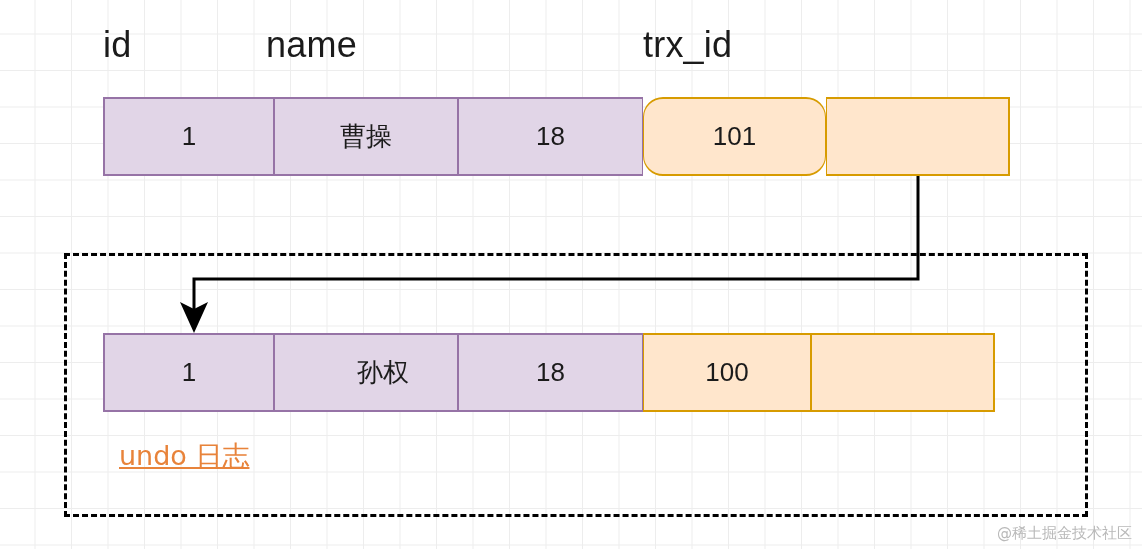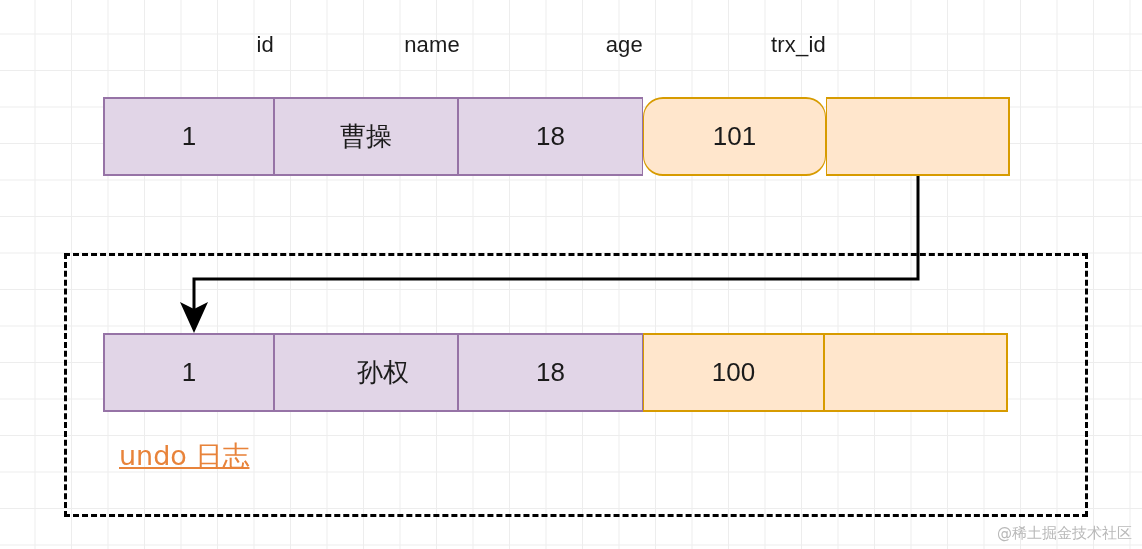--- a/index.html
+++ b/index.html
@@ -25,22 +25,22 @@
     background-size: 36.5px 36.5px;
     background-position: -2px -3px;
   }
 
   
   .col-header {
     position: absolute;
     top: 24px;
     height: 42px;
     line-height: 42px;
-    text-align: right;
-    font-size: 22px;
+    text-align: left;
+    font-size: 36px;
     color: #1b1b1b;
     white-space: nowrap;
     letter-spacing: 0.2px;
   }
 
   
   .record-table {
     position: absolute;
     display: flex;
     box-sizing: border-box;
@@ -115,41 +115,40 @@
     white-space: nowrap;
     font-family: "DejaVu Sans", "Liberation Sans", sans-serif;
   }
 </style>
 </head>
 <body>
 
 <div id="canvas">
 
   <div class="col-header" style="left:103px;width:171px;">id</div>
-  <div class="col-header" style="left:276px;width:184px;">name</div>
-  <div class="col-header" style="left:458px;width:185px;">age</div>
+  <div class="col-header" style="left:266px;width:184px;">name</div>
   <div class="col-header" style="left:643px;width:183px;">trx_id</div>
 
   <div id="undo-box"></div>
 
   <div id="undo-label">undo 日志</div>
 
   <div class="record-table" style="left:103px;top:97px;height:79px;">
     <div class="cell purple first" style="width:171px;">1</div>
     <div class="cell purple cell-cjk" style="width:184px;">曹操</div>
     <div class="cell purple" style="width:185px;">18</div>
     <div class="cell orange" style="width:183px;border-radius:20px;">101</div>
     <div class="cell orange last" style="width:184px;"></div>
   </div>
 
   <div class="record-table" style="left:103px;top:333px;height:79px;">
     <div class="cell purple first" style="width:171px;">1</div>
     <div class="cell purple cell-cjk" style="width:184px;padding-left:34px;">孙权</div>
     <div class="cell purple" style="width:185px;">18</div>
-    <div class="cell orange" style="width:181px;">100</div>
+    <div class="cell orange" style="width:168px;">100</div>
     <div class="cell orange last" style="width:184px;"></div>
   </div>
 
   <svg id="connector" viewBox="0 0 1142 549" width="1142" height="549">
     <polyline points="918,176 918,279 194,279 194,316" fill="none" stroke="#000000" stroke-width="3" stroke-linecap="butt" stroke-linejoin="miter"></polyline>
     <polygon points="194,333 180,302 194,309 208,302" fill="#000000" stroke="none"></polygon>
   </svg>
 
   <div id="watermark">@稀土掘金技术社区</div>
 

